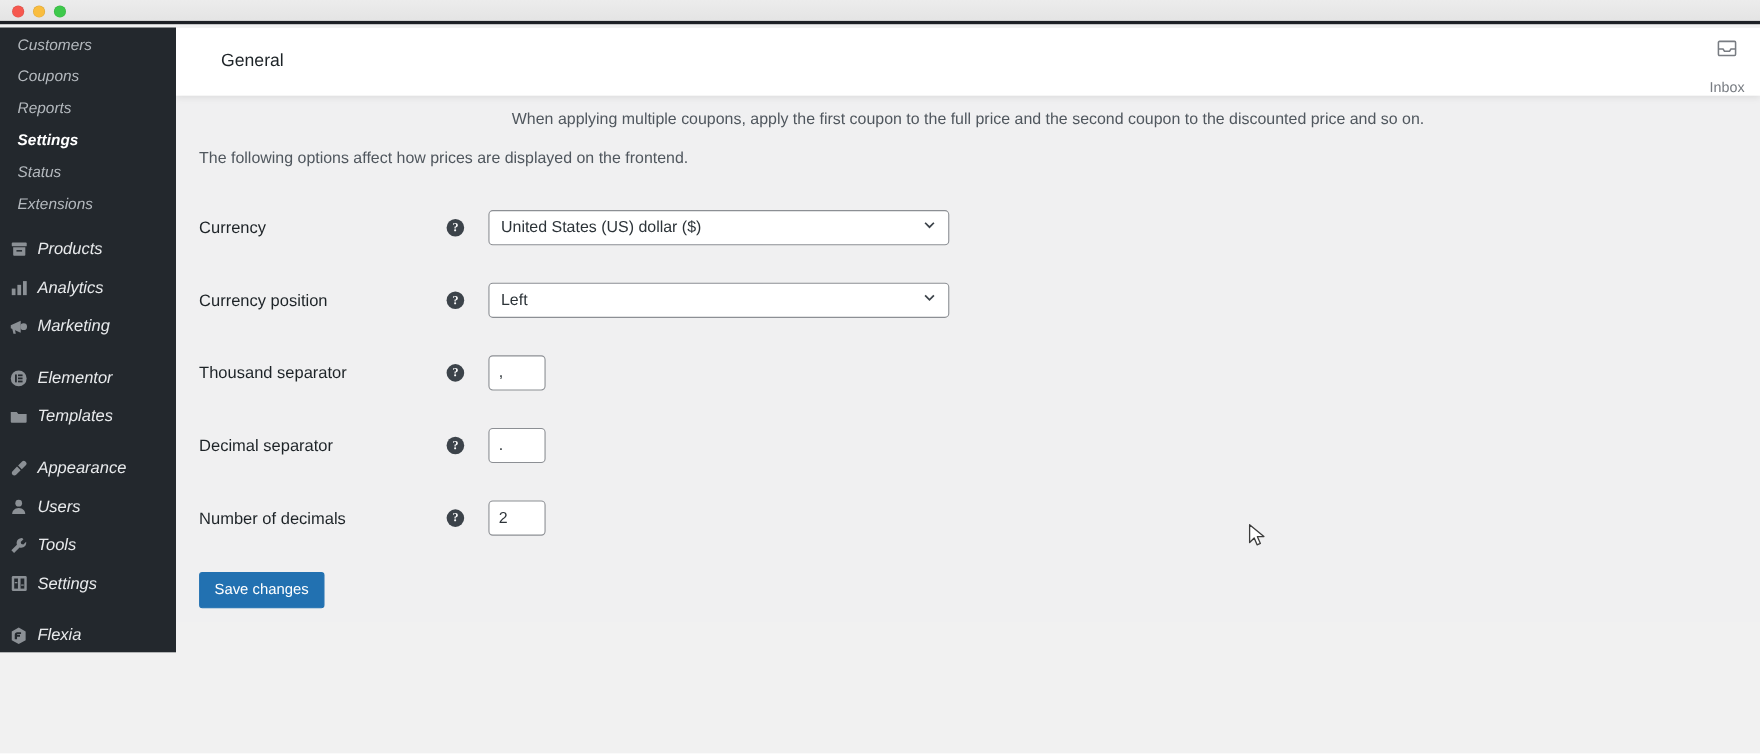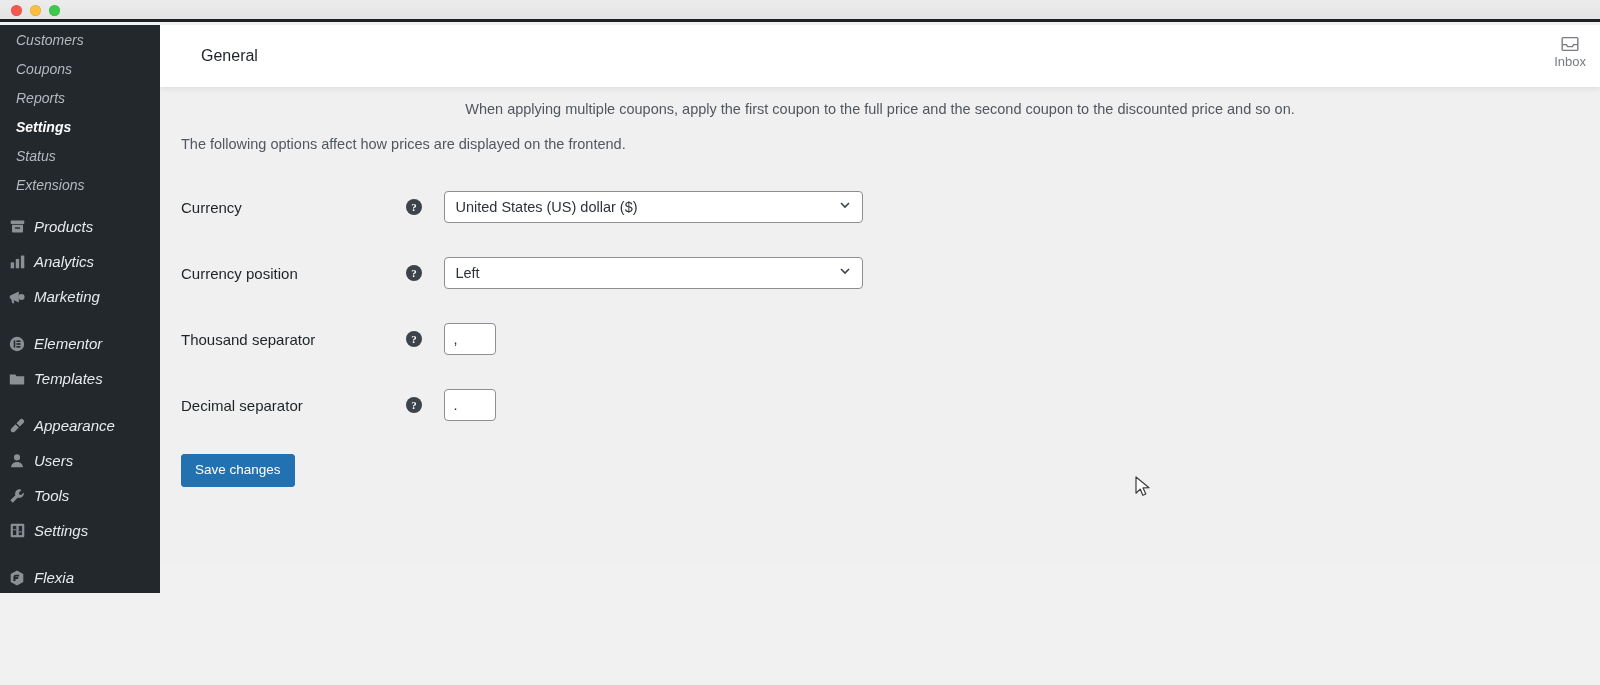--- a/index.html
+++ b/index.html
@@ -76,21 +76,21 @@
     height: 62px; background: #ffffff;
     display: flex; align-items: center;
     box-shadow: 0 2px 6px rgba(0,0,0,.08);
   }
   #topbar-title {
     margin-left: 41px;
     font-size: 16px; color: #1d2327;
   }
   #inbox {
     position: absolute; right: 14px; top: 9px;
-    display: flex; flex-direction: column; align-items: center; gap: 0;
+    display: flex; flex-direction: column; align-items: center; gap: 18px;
     color: #787c82; font-size: 13px; cursor: pointer;
   }
   #inbox svg { display: block; }
 
   #content { position: relative; padding: 0 0 0 21px; }
 
   .note-center {
     text-align: center;
     font-size: 14.5px; color: #50575e;
     padding: 14px 200px 0 200px;
@@ -395,20 +395,27 @@
           </tr>
 
           <tr>
             <th>Decimal separator</th>
             <td>
               <span class="help-tip">?</span>
               <input class="wc-text" type="text" value="." style="">
             </td>
           </tr>
 
+          <tr>
+            <th>Number of decimals</th>
+            <td>
+              <span class="help-tip">?</span>
+              <input class="wc-text" type="text" value="2" style="">
+            </td>
+          </tr>
         </tbody>
       </table>
 
       <button id="save-btn">Save changes</button>
     </div>
   </div>
 
   <div id="cursor">
     <svg width="18" height="24" viewBox="0 0 18 24">
       <path d="M1 1l0 16.2 4.2-4.1 2.6 6.2 3-1.3-2.7-6.1 5.9-.2L1 1z" fill="#ffffff" stroke="#3c3c3c" stroke-width="1.2" stroke-linejoin="round"></path>

